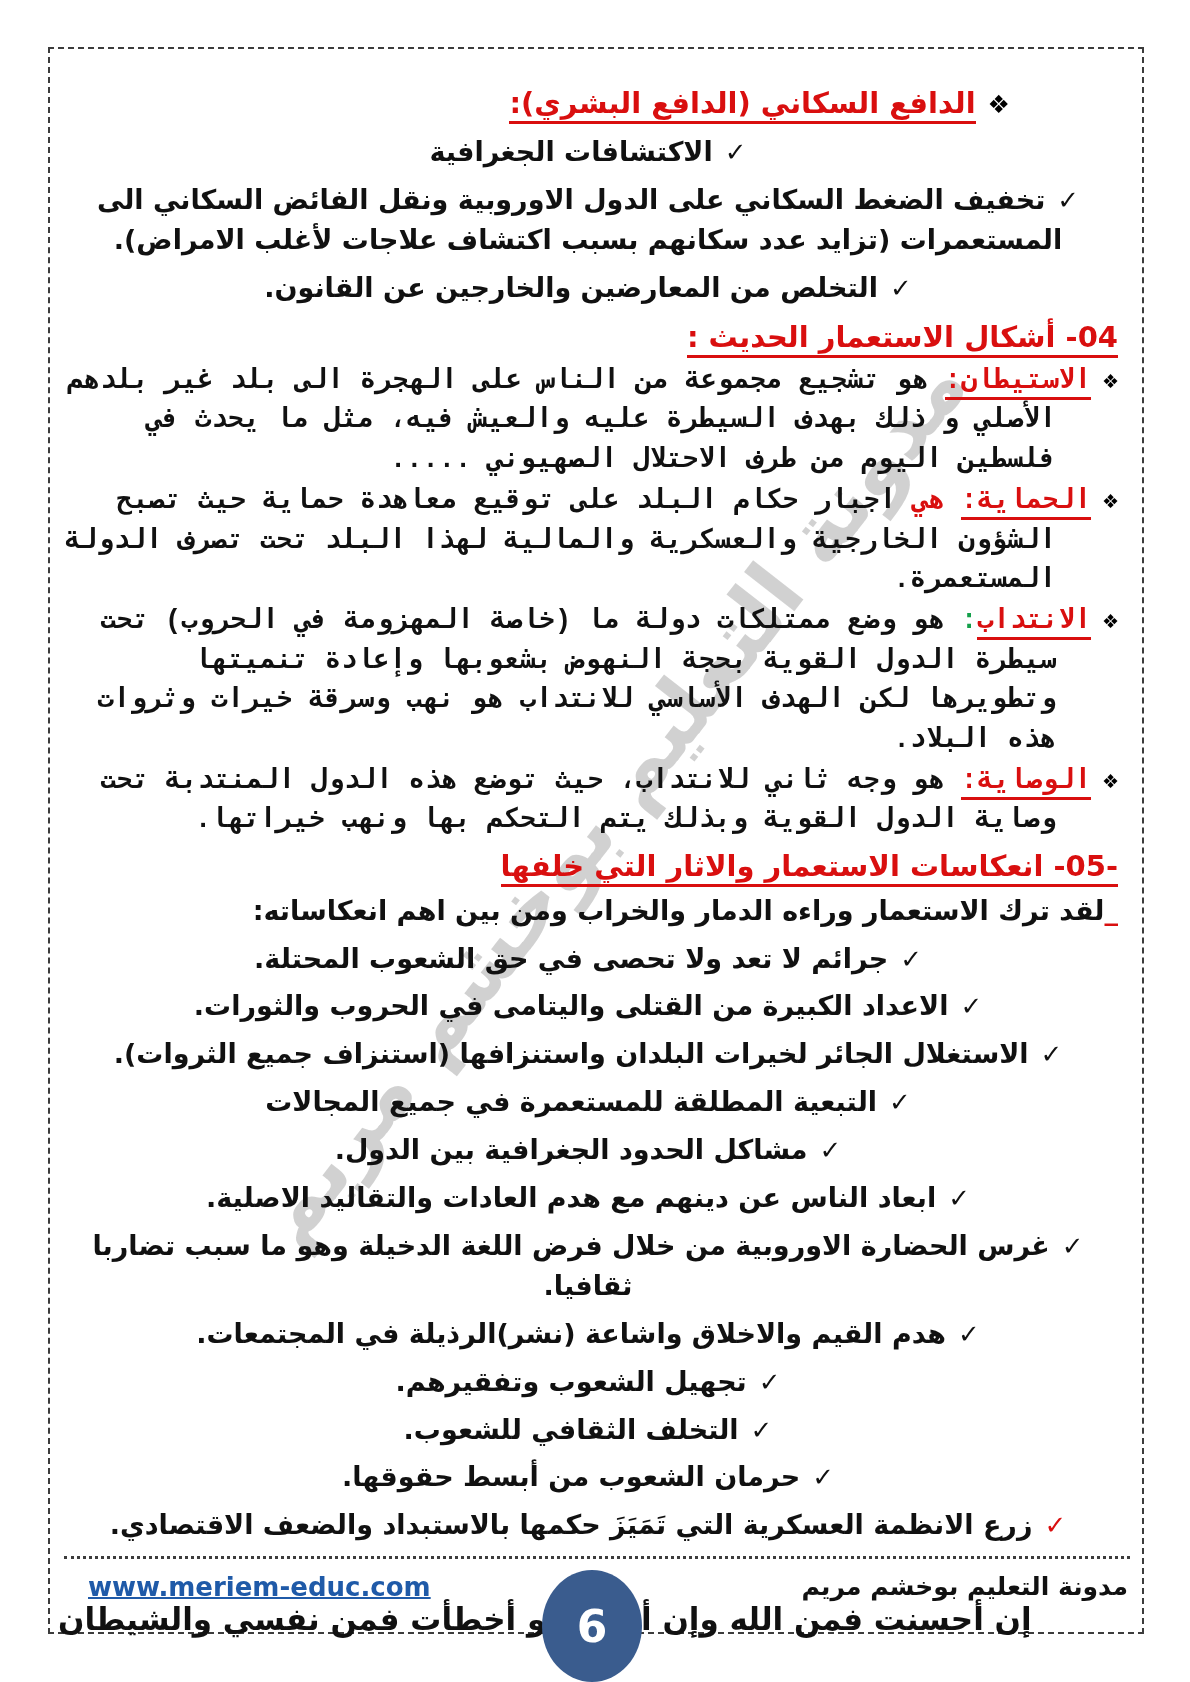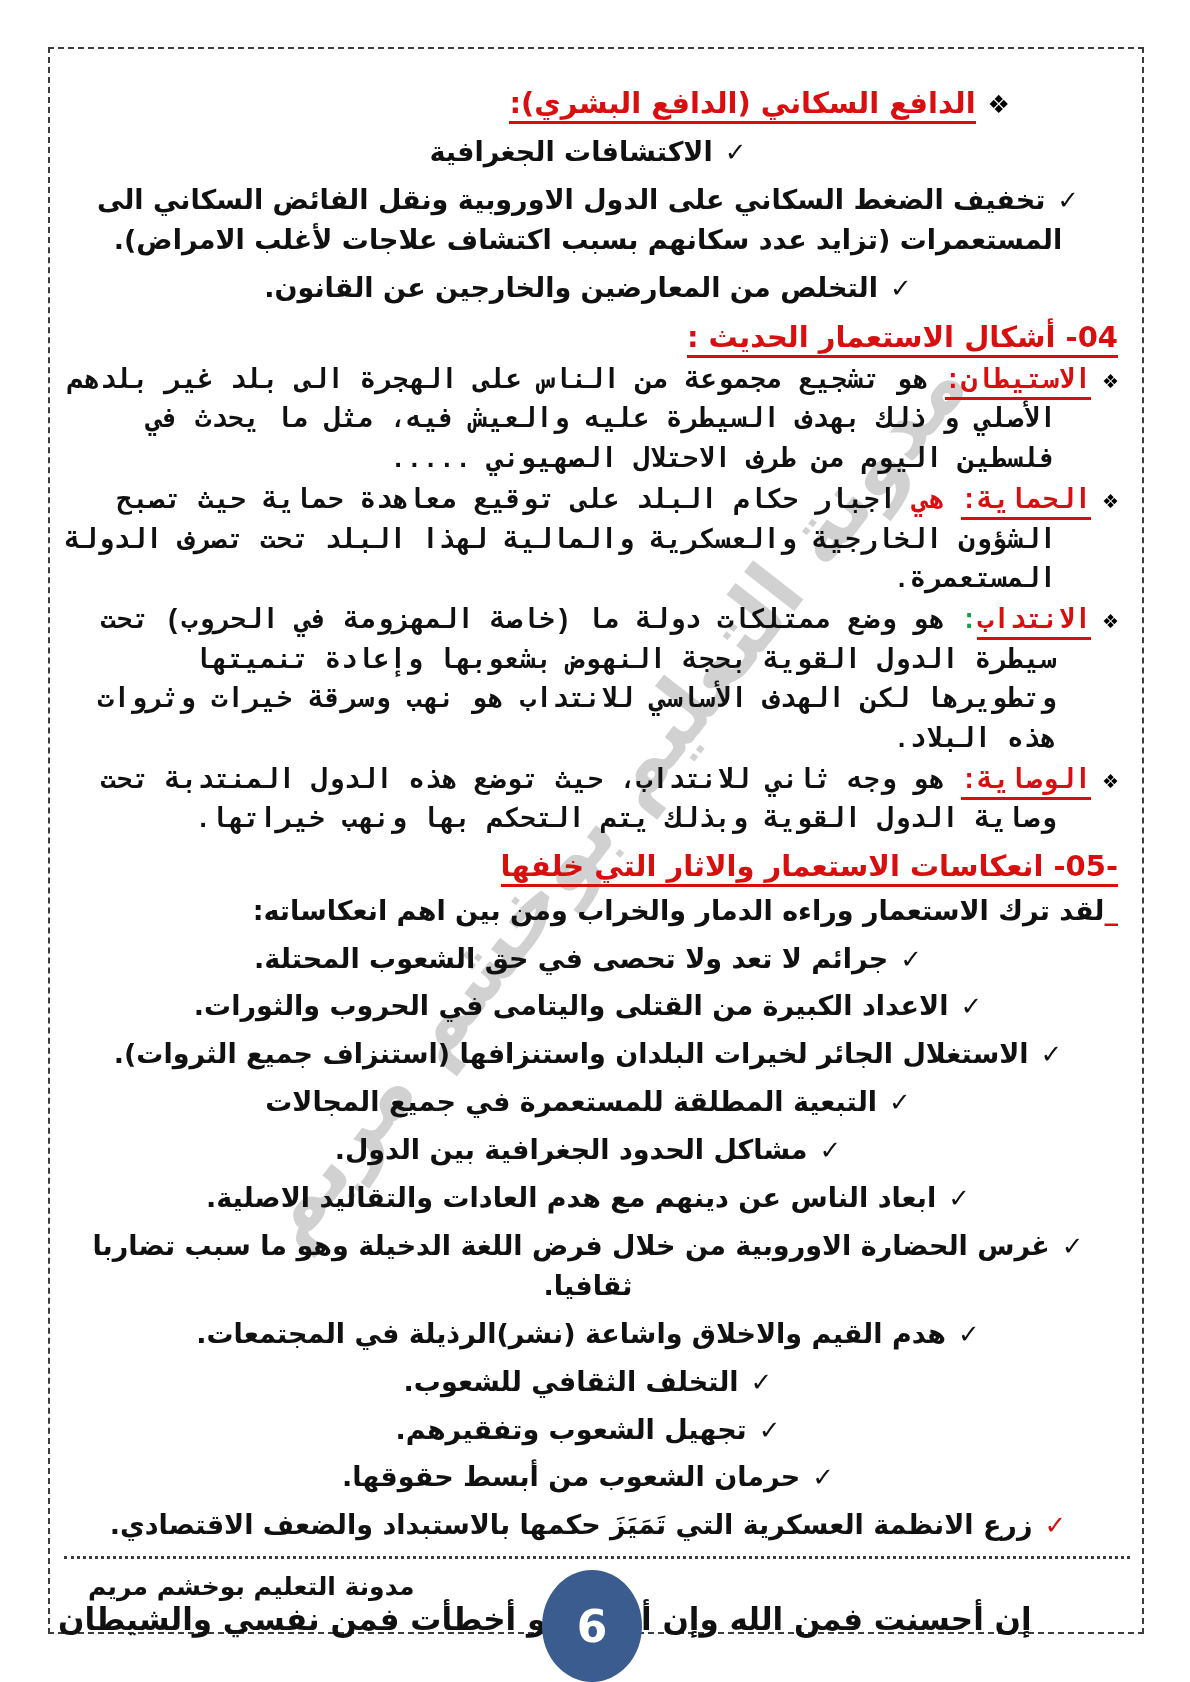--- a/index.html
+++ b/index.html
@@ -111,34 +111,35 @@
     </div>
 
     <div class="check-item"><span class="check">✓</span><span>جرائم لا تعد ولا تحصى في حق الشعوب المحتلة.</span></div>
     <div class="check-item"><span class="check">✓</span><span>الاعداد الكبيرة من القتلى واليتامى في الحروب والثورات.</span></div>
     <div class="check-item"><span class="check">✓</span><span>الاستغلال الجائر لخيرات البلدان واستنزافها (استنزاف جميع الثروات).</span></div>
     <div class="check-item"><span class="check">✓</span><span>التبعية المطلقة للمستعمرة في جميع المجالات</span></div>
     <div class="check-item"><span class="check">✓</span><span>مشاكل الحدود الجغرافية بين الدول.</span></div>
     <div class="check-item"><span class="check">✓</span><span>ابعاد الناس عن دينهم مع هدم العادات والتقاليد الاصلية.</span></div>
     <div class="check-item"><span class="check">✓</span><span>غرس الحضارة الاوروبية من خلال فرض اللغة الدخيلة وهو ما سبب تضاربا ثقافيا.</span></div>
     <div class="check-item"><span class="check">✓</span><span>هدم القيم والاخلاق واشاعة (نشر)الرذيلة في المجتمعات.</span></div>
+    <div class="check-item"><span class="check">✓</span><span>تجهيل الشعوب وتفقيرهم.</span></div>
     <div class="check-item"><span class="check">✓</span><span>التخلف الثقافي للشعوب.</span></div>
-    <div class="check-item"><span class="check">✓</span><span>تجهيل الشعوب وتفقيرهم.</span></div>
     <div class="check-item"><span class="check">✓</span><span>حرمان الشعوب من أبسط حقوقها.</span></div>
 
     <div class="check-item">
       <span class="check red">✓</span><span>زرع الانظمة العسكرية التي تَمَيَزَ حكمها بالاستبداد والضعف الاقتصادي.</span>
     </div>
 
     <div class="closing">إن أحسنت فمن الله وإن أسأت أو أخطأت فمن نفسي والشيطان</div>
 
   </div>
 
   <div class="footer-sep"></div>
   <div class="footer-row">
+    <a class="site-link">www.meriem-educ.com</a>
     <div class="blog-name">مدونة التعليم بوخشم مريم</div>
   </div>
 
   <div class="page-badge">
     <span>6</span>
   </div>
 
 </div>
 
 </body></html>

